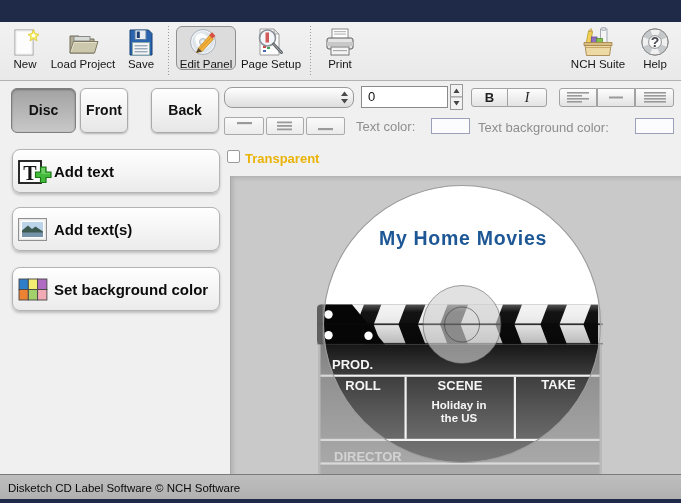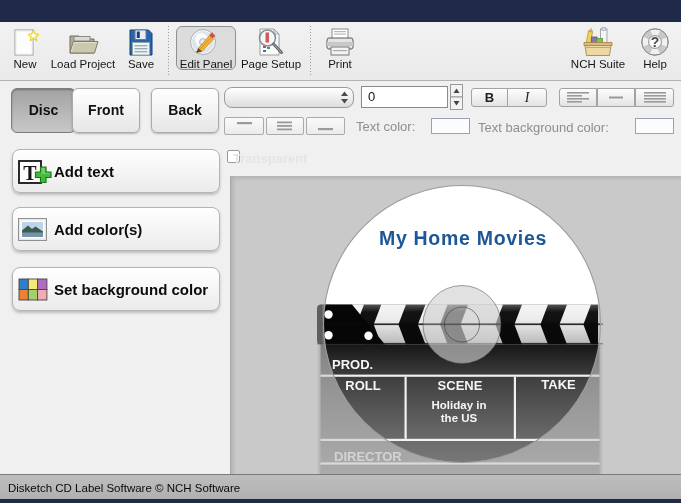--- a/index.html
+++ b/index.html
@@ -157,21 +157,21 @@
         <circle cx="18" cy="16" r="6.4" fill="#fafafa" stroke="#919191"></circle>
         <text x="18" y="21" font-size="14" font-weight="bold" font-family="Liberation Sans, sans-serif" fill="#4a4a52" text-anchor="middle">?</text>
         </svg>
         <div class="tlabel">Help</div>
       </div>
   </div>
 
   <div id="ctrlarea"></div>
   <div>
     <div class="tabbtn tabdown" style="left:11px;  width:65px;">Disc</div>
-    <div class="tabbtn tabup" style="left:72px;  width:68px;">Front</div>
+    <div class="tabbtn tabup" style="left:80px;  width:48px;">Front</div>
     <div class="tabbtn tabup" style="left:151px; width:68px;">Back</div>
     <div id="fontcombo"><svg width="128" height="19">
       <polygon points="116,8 119.5,3.5 123,8" fill="#4a4a4a"></polygon>
       <polygon points="116,11 119.5,15.5 123,11" fill="#4a4a4a"></polygon>
     </svg></div>
     <div id="sizefield">0</div>
     <div id="stepper"><svg width="13" height="26">
       <rect x="0.5" y="0.5" width="12" height="12.5" fill="#f2f2f2" stroke="#999"></rect>
       <rect x="0.5" y="13" width="12" height="12.5" fill="#f2f2f2" stroke="#999"></rect>
       <polygon points="3.5,9 6.5,4.5 9.5,9" fill="#444"></polygon>
@@ -209,42 +209,42 @@
           </g>
     </svg></div>
     <div class="vbtn" style="left:306px; width:39px; border-radius:2px;"><svg width="37" height="16">
       <rect x="11" y="10" width="15" height="2.2" fill="#9a9a9a"></rect>
     </svg></div>
     <div class="lbl" style="left:356px; top:119px;">Text color:</div>
     <div class="well" style="left:431px;"></div>
     <div class="lbl" style="left:478px; top:120px;">Text background color:</div>
     <div class="well" style="left:635px;"></div>
     <div id="cb"></div>
-    <div class="lbl" style="left:233px; top:151px; color:#e5e5e5;font-weight:bold;">Transparent</div>
+    <div class="lbl" style="left:245px; top:151px; color:#eab308;font-weight:bold;">Transparent</div>
   </div>
 
   <div id="leftpanel"></div>
   <div class="sidebtn" style="top:149px;">
     <svg width="38" height="28" style="position:absolute;left:5px;top:9px;">
       <rect x="1" y="2" width="22" height="22" fill="#ffffff" stroke="#141414" stroke-width="1.8"></rect>
       <text x="12" y="20.5" font-family="Liberation Serif, serif" font-weight="bold" font-size="20" fill="#141414" text-anchor="middle">T</text>
       <path d="M22.5,8 h5.5 v5 h5 v5.5 h-5 v5 h-5.5 v-5 h-5 v-5.5 h5 z" fill="#44bb3c" stroke="#1b7a16" stroke-width="1.2"></path>
       <path d="M23.5,9 h3.5 v5 h5 v1 h-8.5 z" fill="#7ad46e" opacity="0.8"></path>
     </svg>
     <div class="sidelabel">Add text</div>
     </div>
   <div class="sidebtn" style="top:207px;">
     <svg width="34" height="26" style="position:absolute;left:5px;top:9px;">
       <rect x="0.5" y="1.5" width="28" height="22" fill="#e8e8e8" stroke="#909090"></rect>
       <rect x="2.5" y="3.5" width="24" height="18" fill="#ffffff"></rect>
       <rect x="4" y="5" width="21" height="15" fill="#bcd4ea"></rect>
       <polygon points="4,13.5 10,8.5 14,12 17.5,9.5 25,14.5 25,20 4,20" fill="#3d5a50"></polygon>
       <rect x="4" y="15.5" width="21" height="4.5" fill="#7e9cba" opacity="0.85"></rect>
     </svg>
-    <div class="sidelabel">Add color(s)</div>
+    <div class="sidelabel">Add text(s)</div>
     </div>
   <div class="sidebtn" style="top:267px;">
     <svg width="34" height="26" style="position:absolute;left:5px;top:9px;">
       <g stroke="#444" stroke-width="0.9">
         <rect x="1" y="2" width="9.3" height="10.5" fill="#2e7ec9"></rect>
         <rect x="10.3" y="2" width="9.3" height="10.5" fill="#f4ec72"></rect>
         <rect x="19.6" y="2" width="9.3" height="10.5" fill="#b06cc2"></rect>
         <rect x="1" y="12.5" width="9.3" height="10.5" fill="#ec8232"></rect>
         <rect x="10.3" y="12.5" width="9.3" height="10.5" fill="#a2d06a"></rect>
         <rect x="19.6" y="12.5" width="9.3" height="10.5" fill="#f2aab4"></rect>

